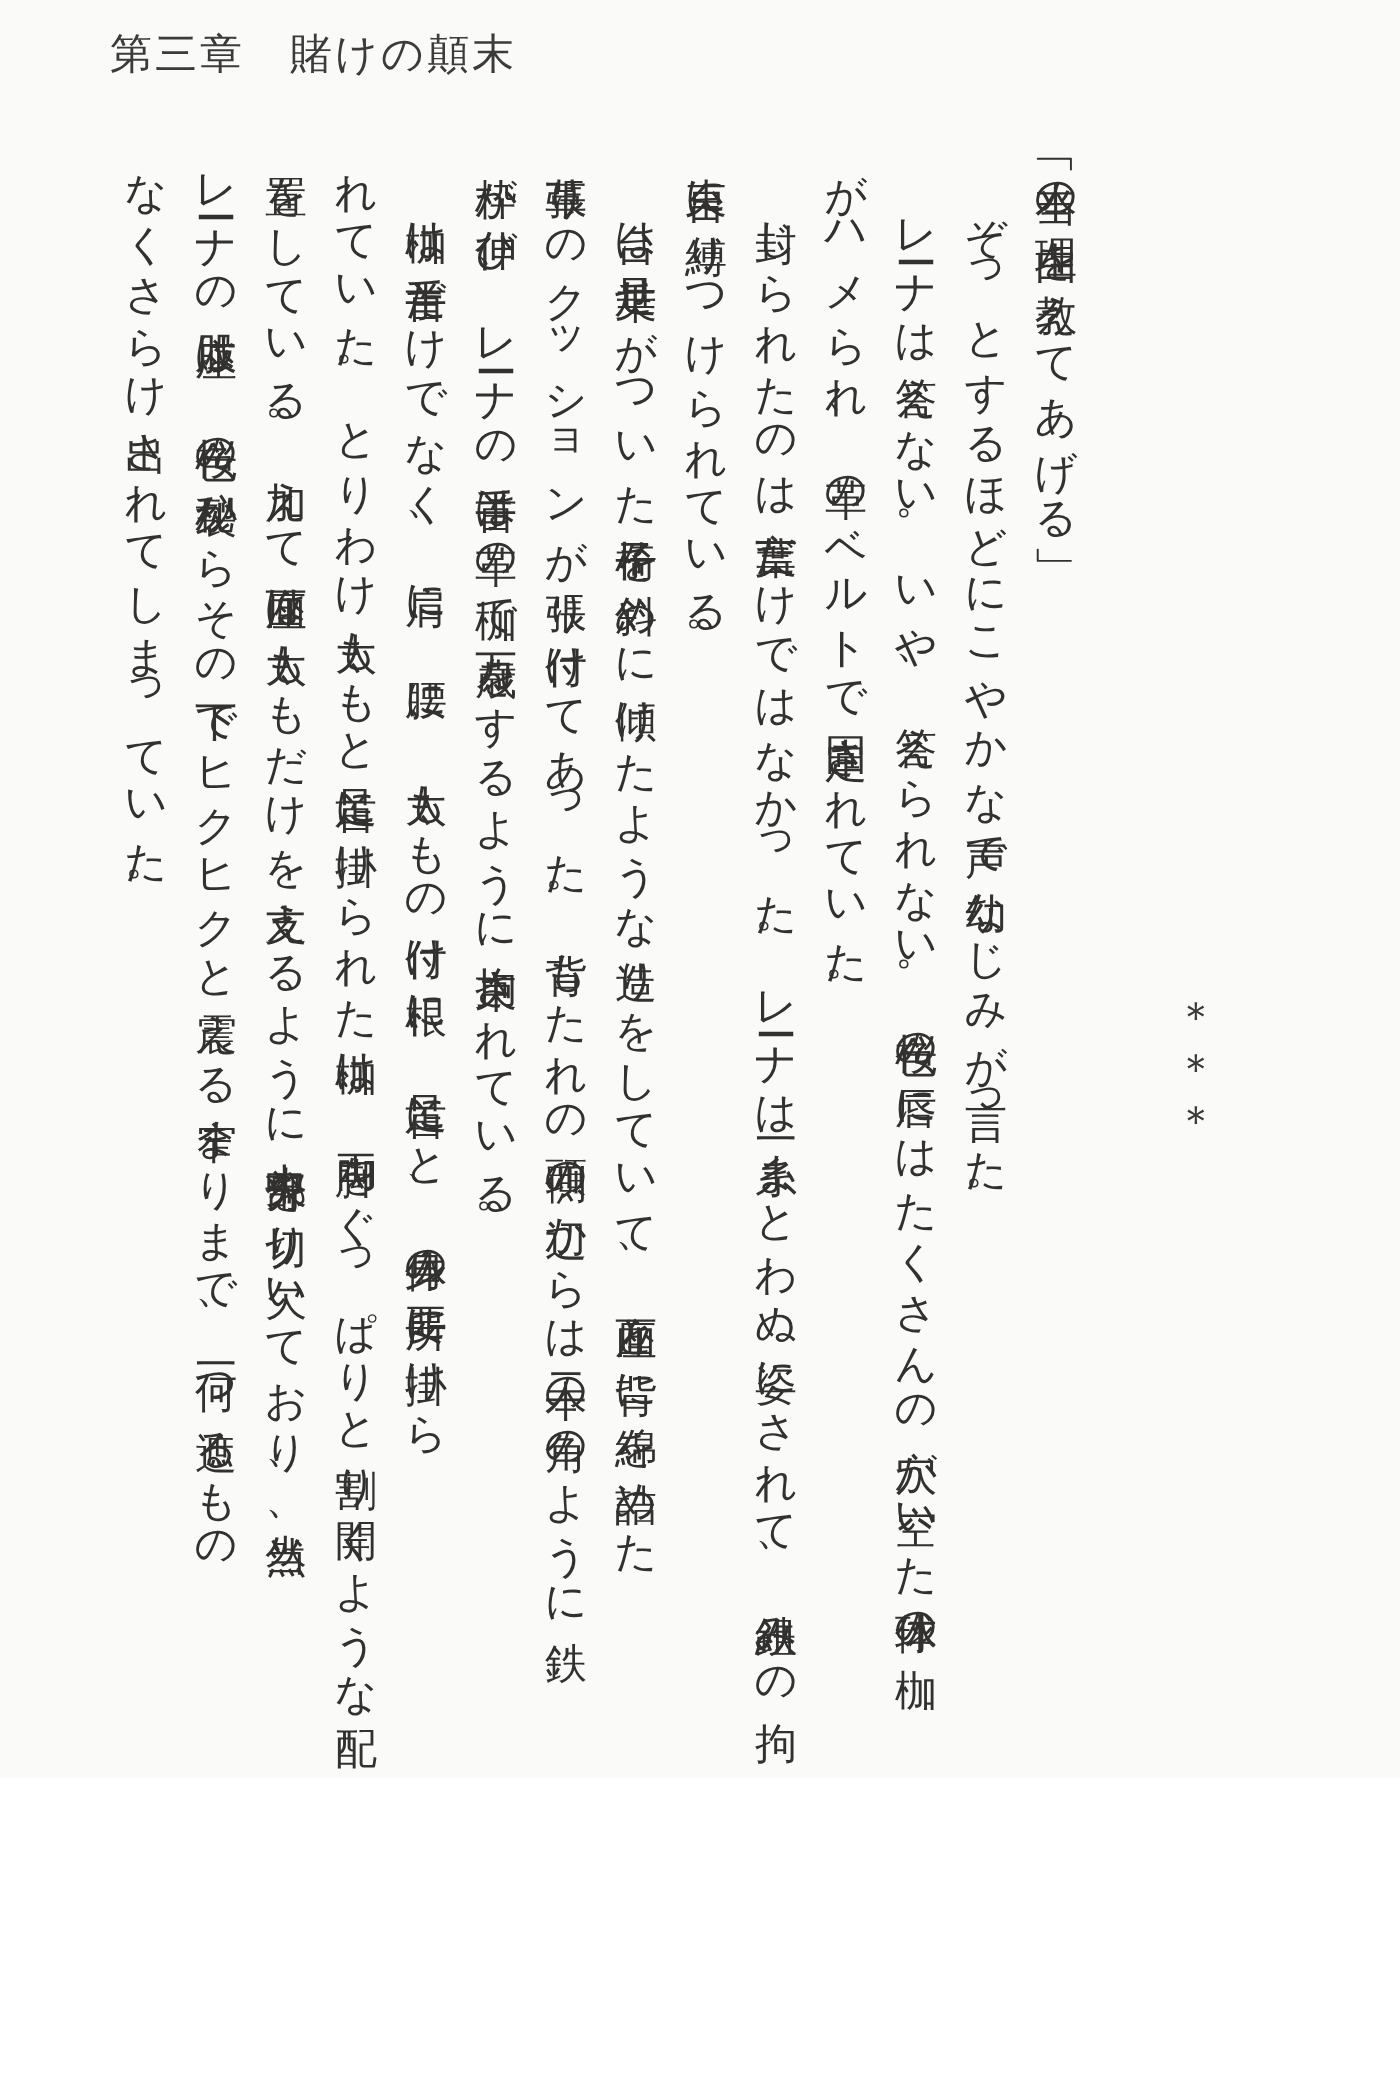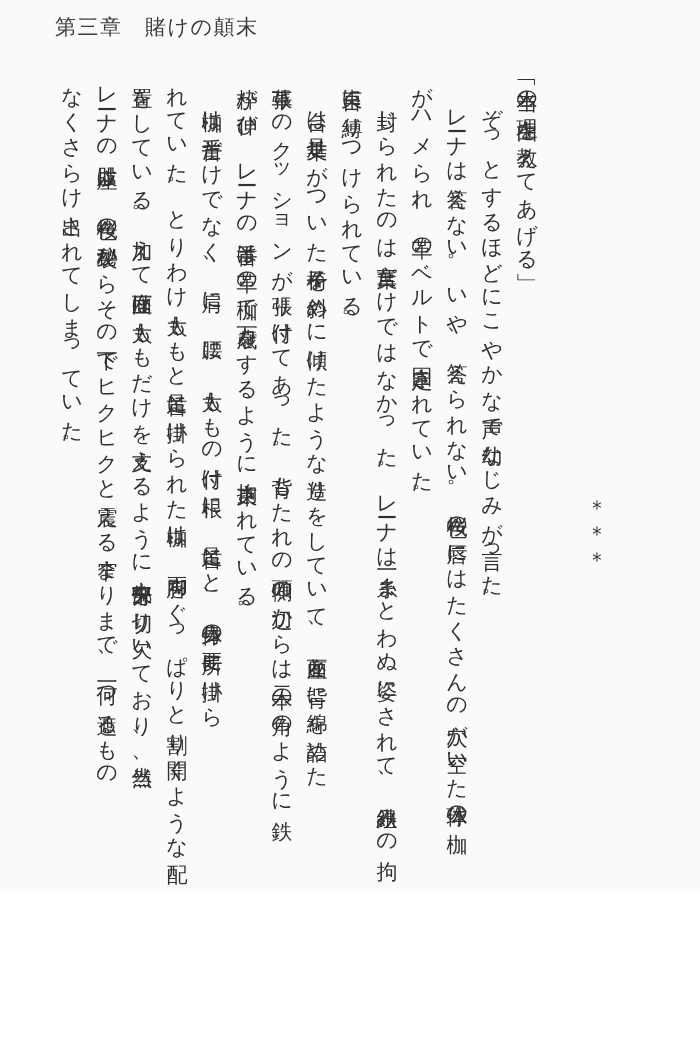--- a/index.html
+++ b/index.html
@@ -2,21 +2,21 @@
 <html lang="ja"><head>
 <meta charset="utf-8">
 <style>
   html, body { margin: 0; padding: 0; }
   .page {
     position: relative;
     width: 700px;
     height: 889px;
     background: #fafaf9;
     overflow: hidden;
-    font-family: Liberation Sans, sans-serif;
+    font-family: Liberation Serif, serif;
     color: #333231;
   }
   .running-header {
     position: absolute;
     left: 55px;
     top: 13px;
     font-size: 21px;
     letter-spacing: 1.5px;
     color: #3c3b3a;
     white-space: pre;

